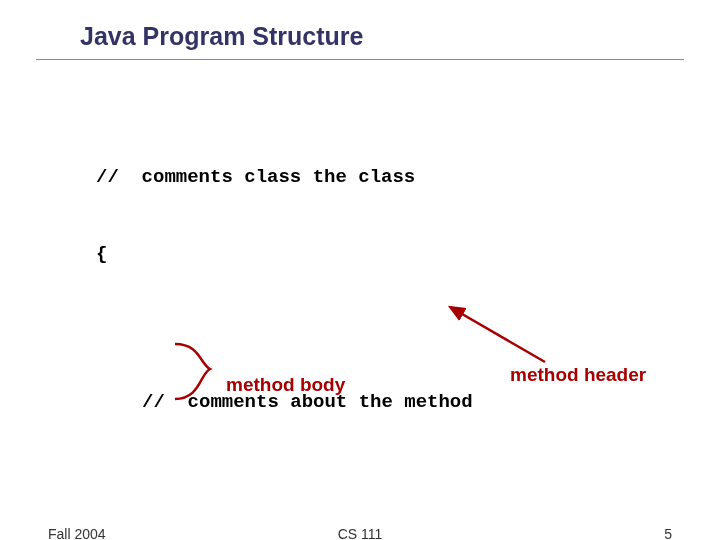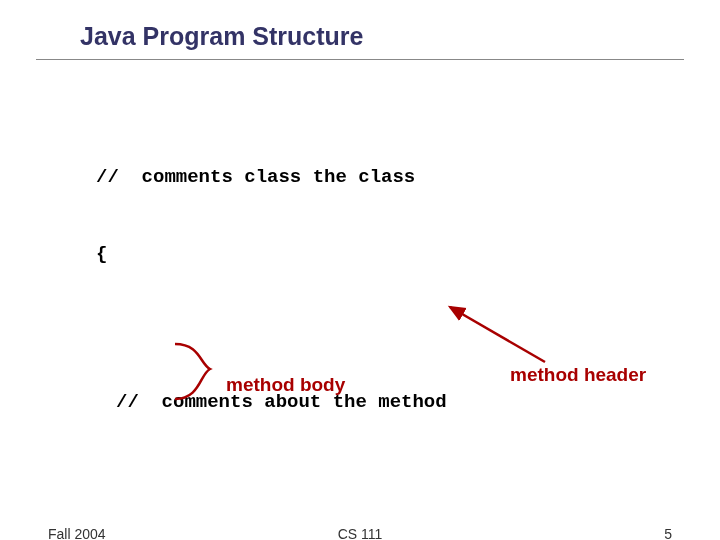--- a/index.html
+++ b/index.html
@@ -30,21 +30,21 @@
     position: absolute;
     top: 110px;
     left: 96px;
     font-family: "Courier New", Courier, monospace;
     font-size: 19px;
     font-weight: bold;
     color: #000;
     line-height: 1.35;
     white-space: pre;
   }
-  .code-area .indent1 { margin-left: 20px; }
+  .code-area .indent1 { margin-left: 46px; }
   .gap { height: 20px; }
   .annotation {
     font-family: Verdana, Geneva, sans-serif;
     font-size: 19px;
     font-weight: bold;
     color: #a80000;
     position: absolute;
   }
   #ann-body { top: 370px; left: 226px; }
   #ann-header { top: 360px; left: 510px; }

